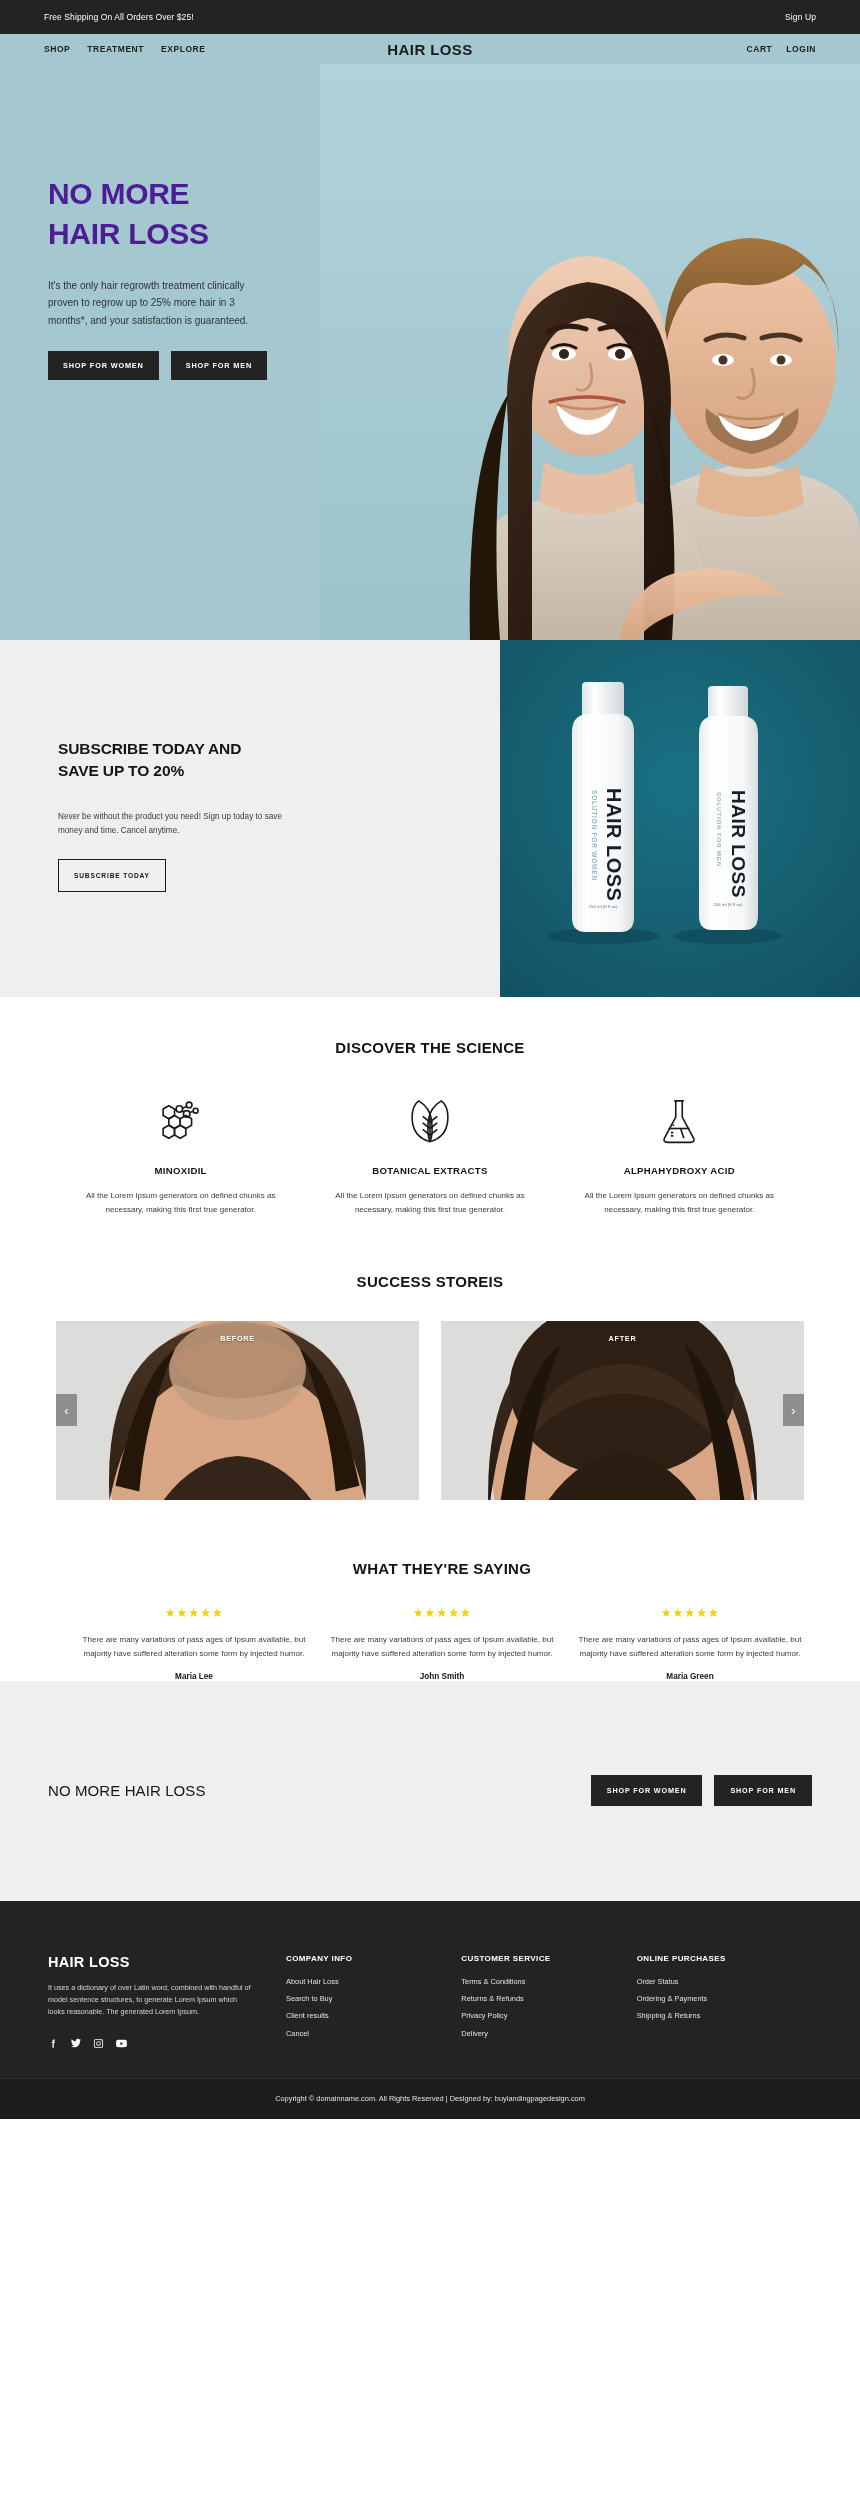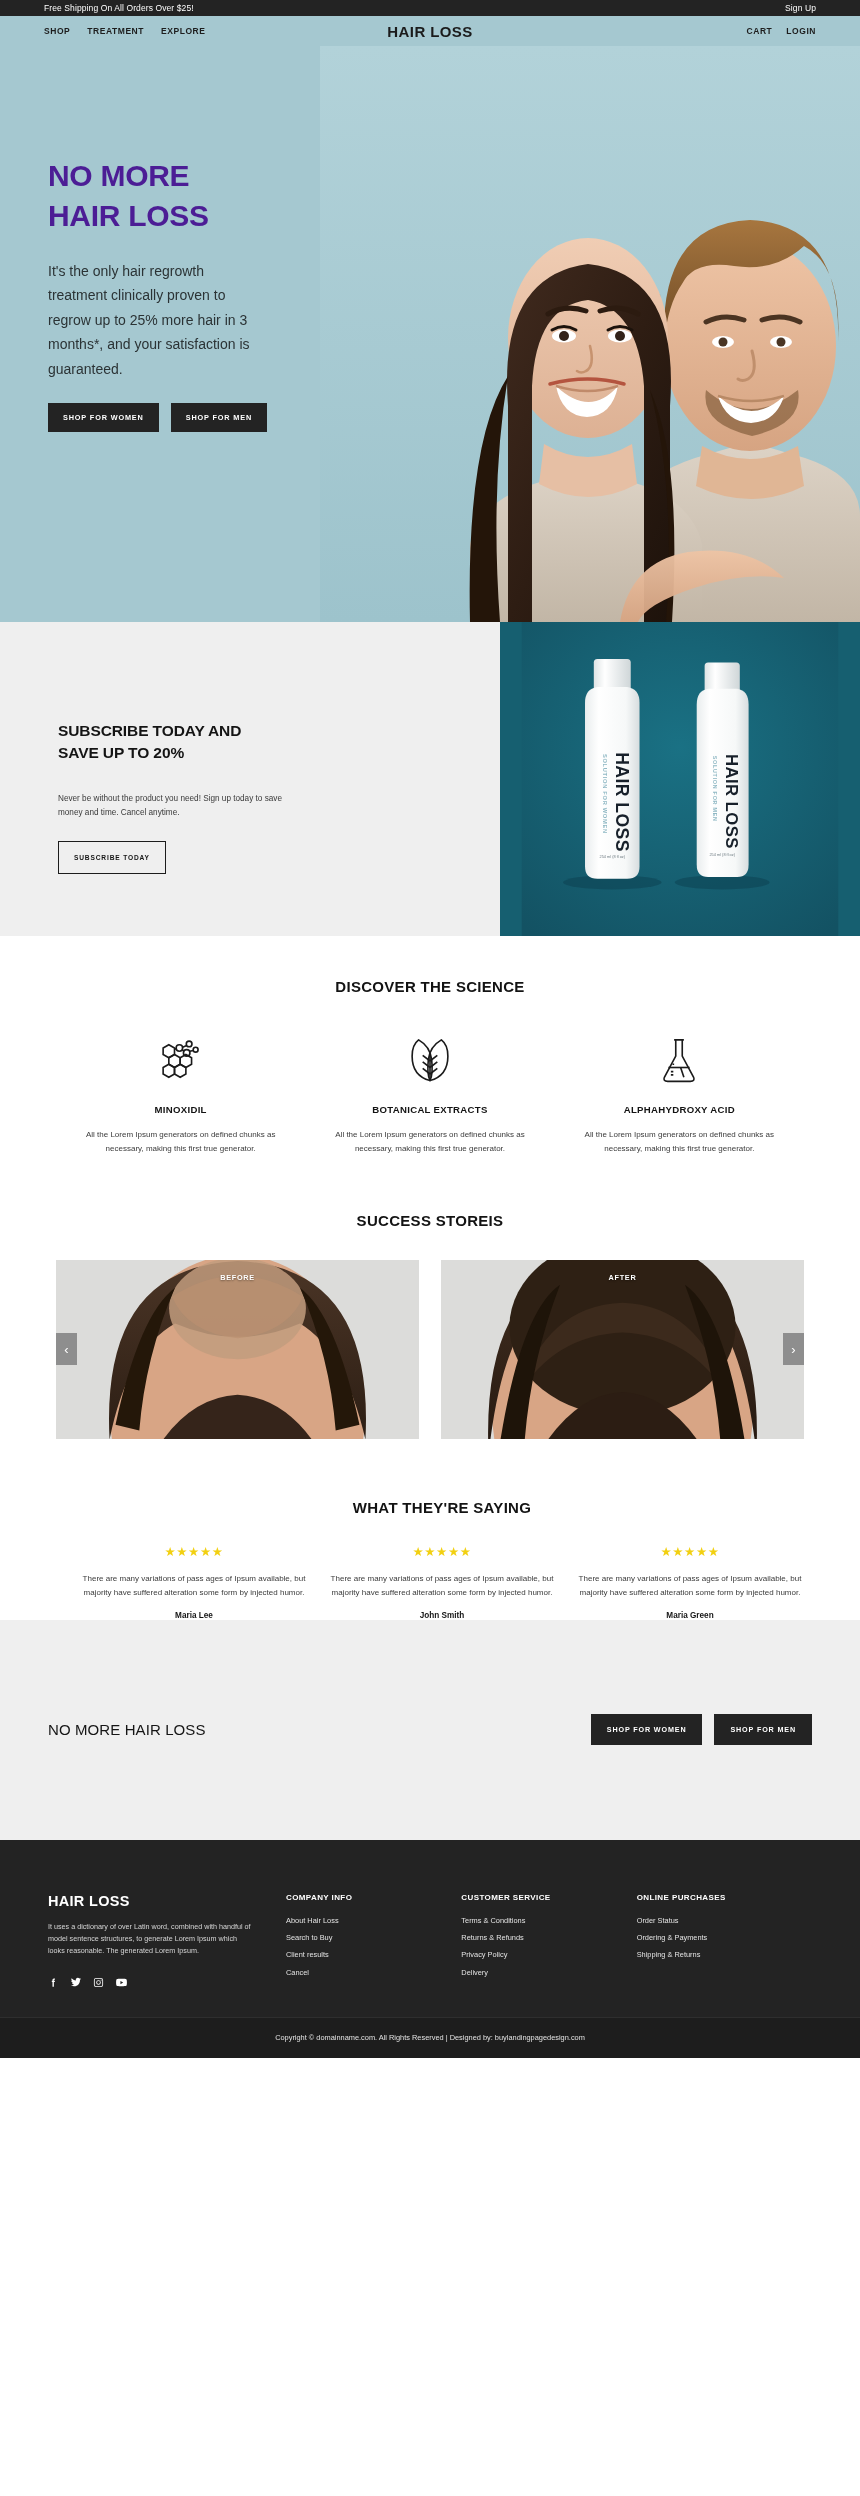--- a/index.html
+++ b/index.html
@@ -6,21 +6,21 @@
   html, body {
     width: 860px;
     font-family: "Liberation Sans", sans-serif;
     background: #ffffff;
     -webkit-font-smoothing: antialiased;
   }
   .page { width: 860px; position: relative; overflow: hidden; }
 
   
   .topbar {
-    height: 16px; background: #232323; color: #ffffff;
+    height: 34px; background: #232323; color: #ffffff;
     display: flex; align-items: center; justify-content: space-between;
     padding: 0 44px; font-size: 8.5px; letter-spacing: .1px;
   }
 
   
   .nav {
     height: 30px; background: #a5c8d0;
     display: flex; align-items: center; padding: 0 44px;
     position: relative; font-size: 8.5px; letter-spacing: .55px;
     color: #1d1d1d; font-weight: 700;
@@ -36,39 +36,39 @@
   .nav-brand span { pointer-events: auto; }
 
   
   .hero { height: 576px; background: #a5c8d0; position: relative; overflow: hidden; }
   .hero-copy { position: absolute; left: 48px; top: 110px; width: 300px; }
   .hero-title {
     font-size: 30px; line-height: 1.33; font-weight: 800;
     letter-spacing: -.3px; color: #4c1d95; text-transform: uppercase;
   }
   .hero-sub {
-    margin-top: 23px; font-size: 14px; line-height: 1.75; color: #2b3335;
+    margin-top: 23px; font-size: 10px; line-height: 1.75; color: #2b3335;
     width: 212px;
   }
   .hero-btns { margin-top: 22px; display: flex; gap: 12px; }
   .btn-dark {
     background: #232323; color: #fff; border: none;
     font-size: 7.3px; font-weight: 700; letter-spacing: .85px;
     padding: 10px 15px; cursor: pointer; font-family: inherit;
     text-transform: uppercase; white-space: nowrap;
   }
   
   .hero-photo {
     position: absolute; right: 0; top: 0; width: 540px; height: 576px;
     overflow: hidden;
   }
   .hero-photo svg { display: block; width: 100%; height: 100%; }
 
   
-  .subscribe { display: flex; height: 314px; }
+  .subscribe { display: flex; height: 357px; }
   .sub-left {
     flex: 0 0 500px; background: #efefef; position: relative;
   }
   .sub-left-inner { position: absolute; left: 58px; top: 98px; width: 330px; }
   .sub-title {
     font-size: 15.5px; line-height: 1.42; font-weight: 800;
     color: #141414; letter-spacing: -.1px; text-transform: uppercase;
   }
   .sub-text { margin-top: 28px; font-size: 8.2px; line-height: 1.72; color: #3a3a3a; width: 228px; }
   .btn-outline {

